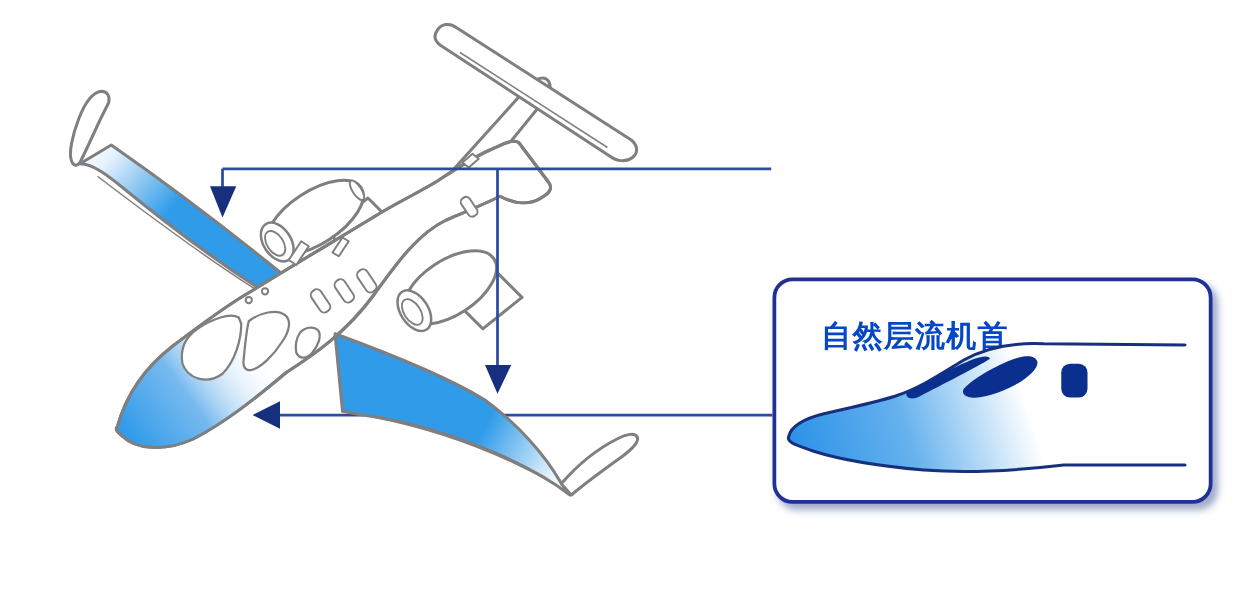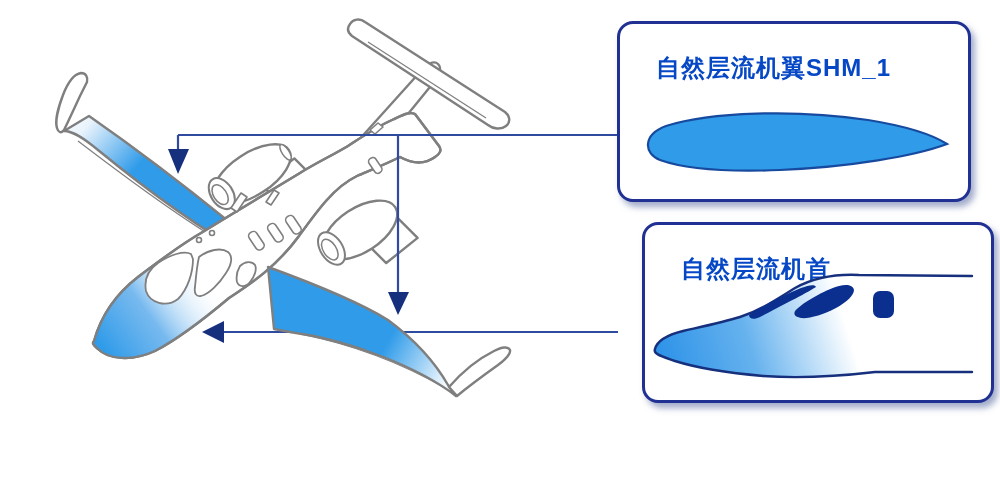--- a/index.html
+++ b/index.html
@@ -4,21 +4,21 @@
 <style>
   html,body{margin:0;padding:0;background:#ffffff;}
   .canvas{position:relative;width:1000px;height:480px;background:#ffffff;overflow:hidden;
           font-family:"Liberation Sans",sans-serif;}
   .main-title{position:absolute;left:82px;top:13px;font-size:24px;line-height:1.2;
               color:#4a4a4a;font-weight:600;letter-spacing:2px;white-space:nowrap;}
   .main-svg{position:absolute;left:0;top:0;width:1000px;height:480px;}
   .callout{position:absolute;background:#ffffff;border:3px solid #203093;border-radius:16px;
            box-shadow:4px 5px 6px rgba(70,90,150,0.5);box-sizing:border-box;}
   .callout-wing{left:617px;top:21px;width:354px;height:181px;}
-  .callout-nose{left:618px;top:222px;width:352px;height:181px;margin-left:24px;}
+  .callout-nose{left:618px;top:222px;width:352px;height:181px;}
   .callout-label{position:absolute;left:36px;top:28px;font-size:24px;font-weight:bold;
                  color:#0547c5;letter-spacing:1px;white-space:nowrap;}
   .callout-icon{position:absolute;left:0;top:0;width:100%;height:100%;}
 </style>
 </head>
 <body>
 
 <div class="canvas">
 
   <svg class="main-svg" viewBox="0 0 1000 480" xmlns="http://www.w3.org/2000/svg">
@@ -132,27 +132,20 @@
       <line x1="398" y1="135" x2="398" y2="294"></line>
     </g>
     <g fill="#17307e" stroke="none">
       <path d="M178,174 L168,149 L189,149 Z"></path>
       <path d="M398,315 L388,292 L409,292 Z"></path>
       <path d="M202,332 L224,321 L224,343 Z"></path>
     </g>
   </svg>
 
 
-  <div class="callout callout-wing">
-    <div class="callout-label">自然层流机翼SHM_1</div>
-    <svg class="callout-icon" viewBox="0 0 348 175" xmlns="http://www.w3.org/2000/svg">
-      <path d="M327,120 C295,132 230,143 160,146 C110,148 65,145 40,136 C24,130 22,111 46,102
-               C90,88 175,85 248,96 C285,102 313,111 327,120 Z" fill="#2f9be9" stroke="#174a9e" stroke-width="2.2"></path>
-    </svg>
-  </div>
 
   <div class="callout callout-nose">
     <div class="callout-label">自然层流机首</div>
     <svg class="callout-icon" viewBox="0 0 346 175" xmlns="http://www.w3.org/2000/svg">
       <defs>
         <linearGradient id="gradNoseBox" gradientUnits="userSpaceOnUse" x1="15" y1="130" x2="225" y2="65">
           <stop offset="0" stop-color="#2e93e8"></stop>
           <stop offset="0.4" stop-color="#66b2ee"></stop>
           <stop offset="0.85" stop-color="#ffffff"></stop>
           <stop offset="1" stop-color="#ffffff"></stop>

